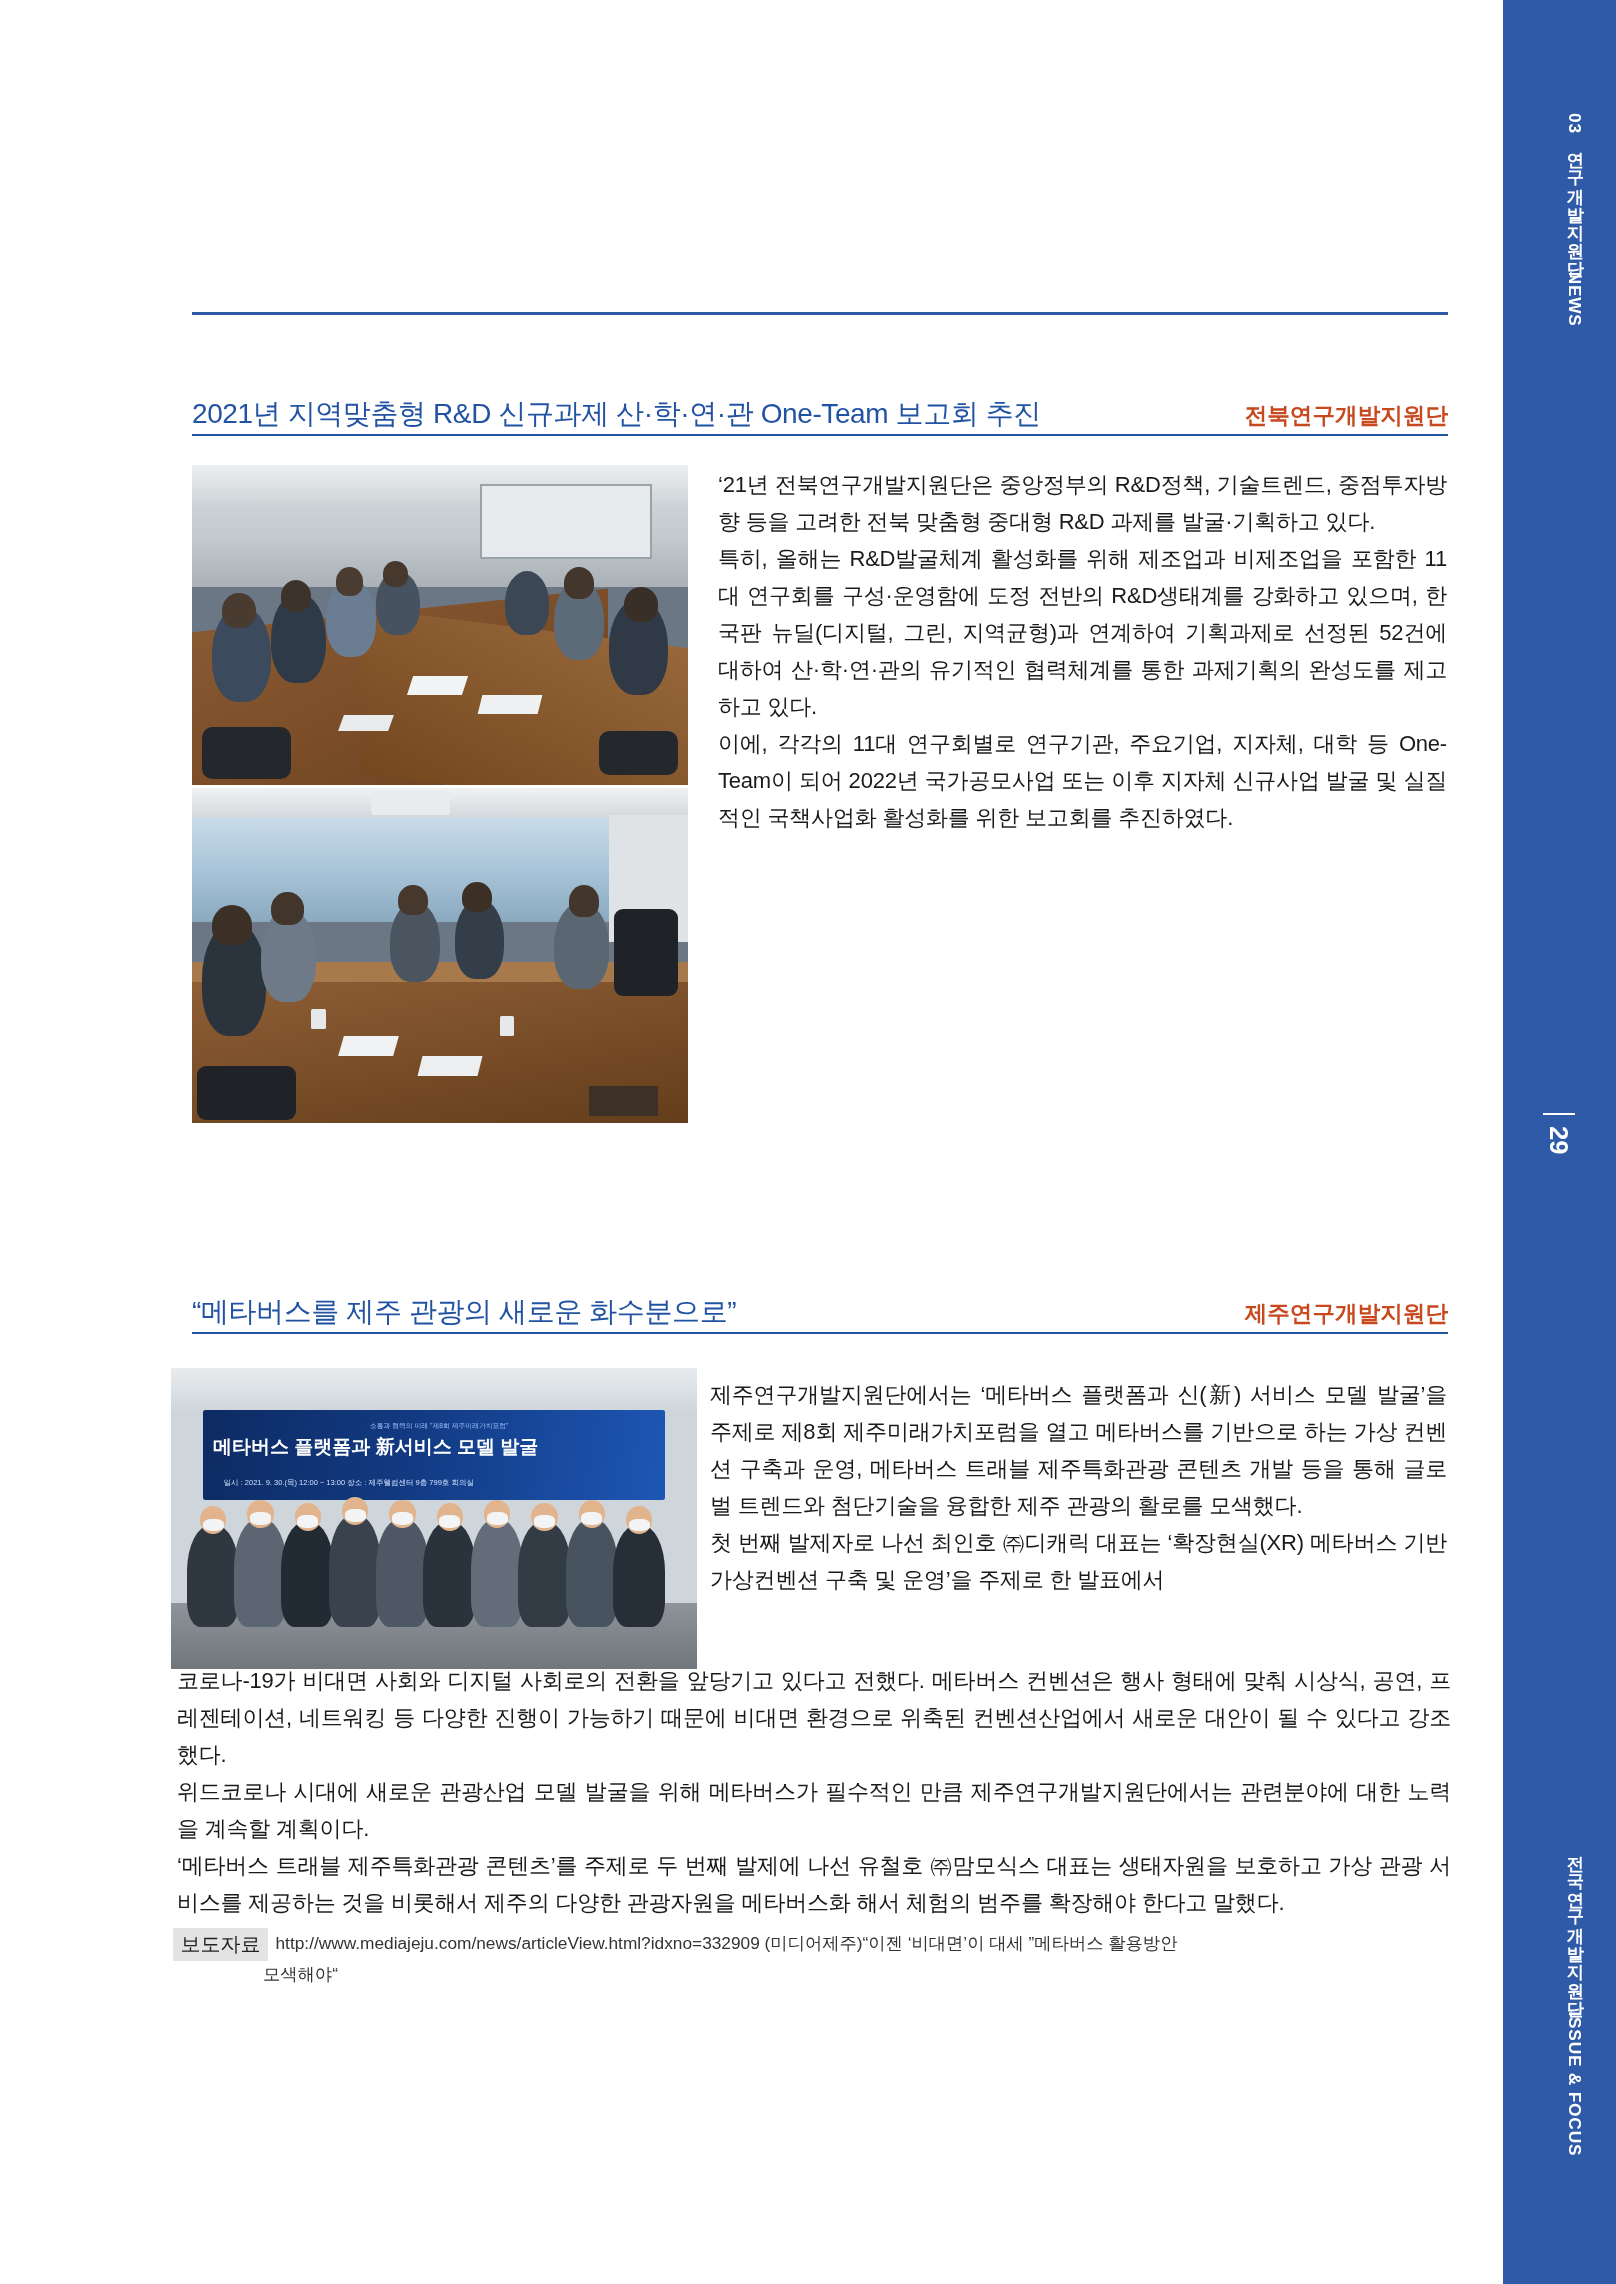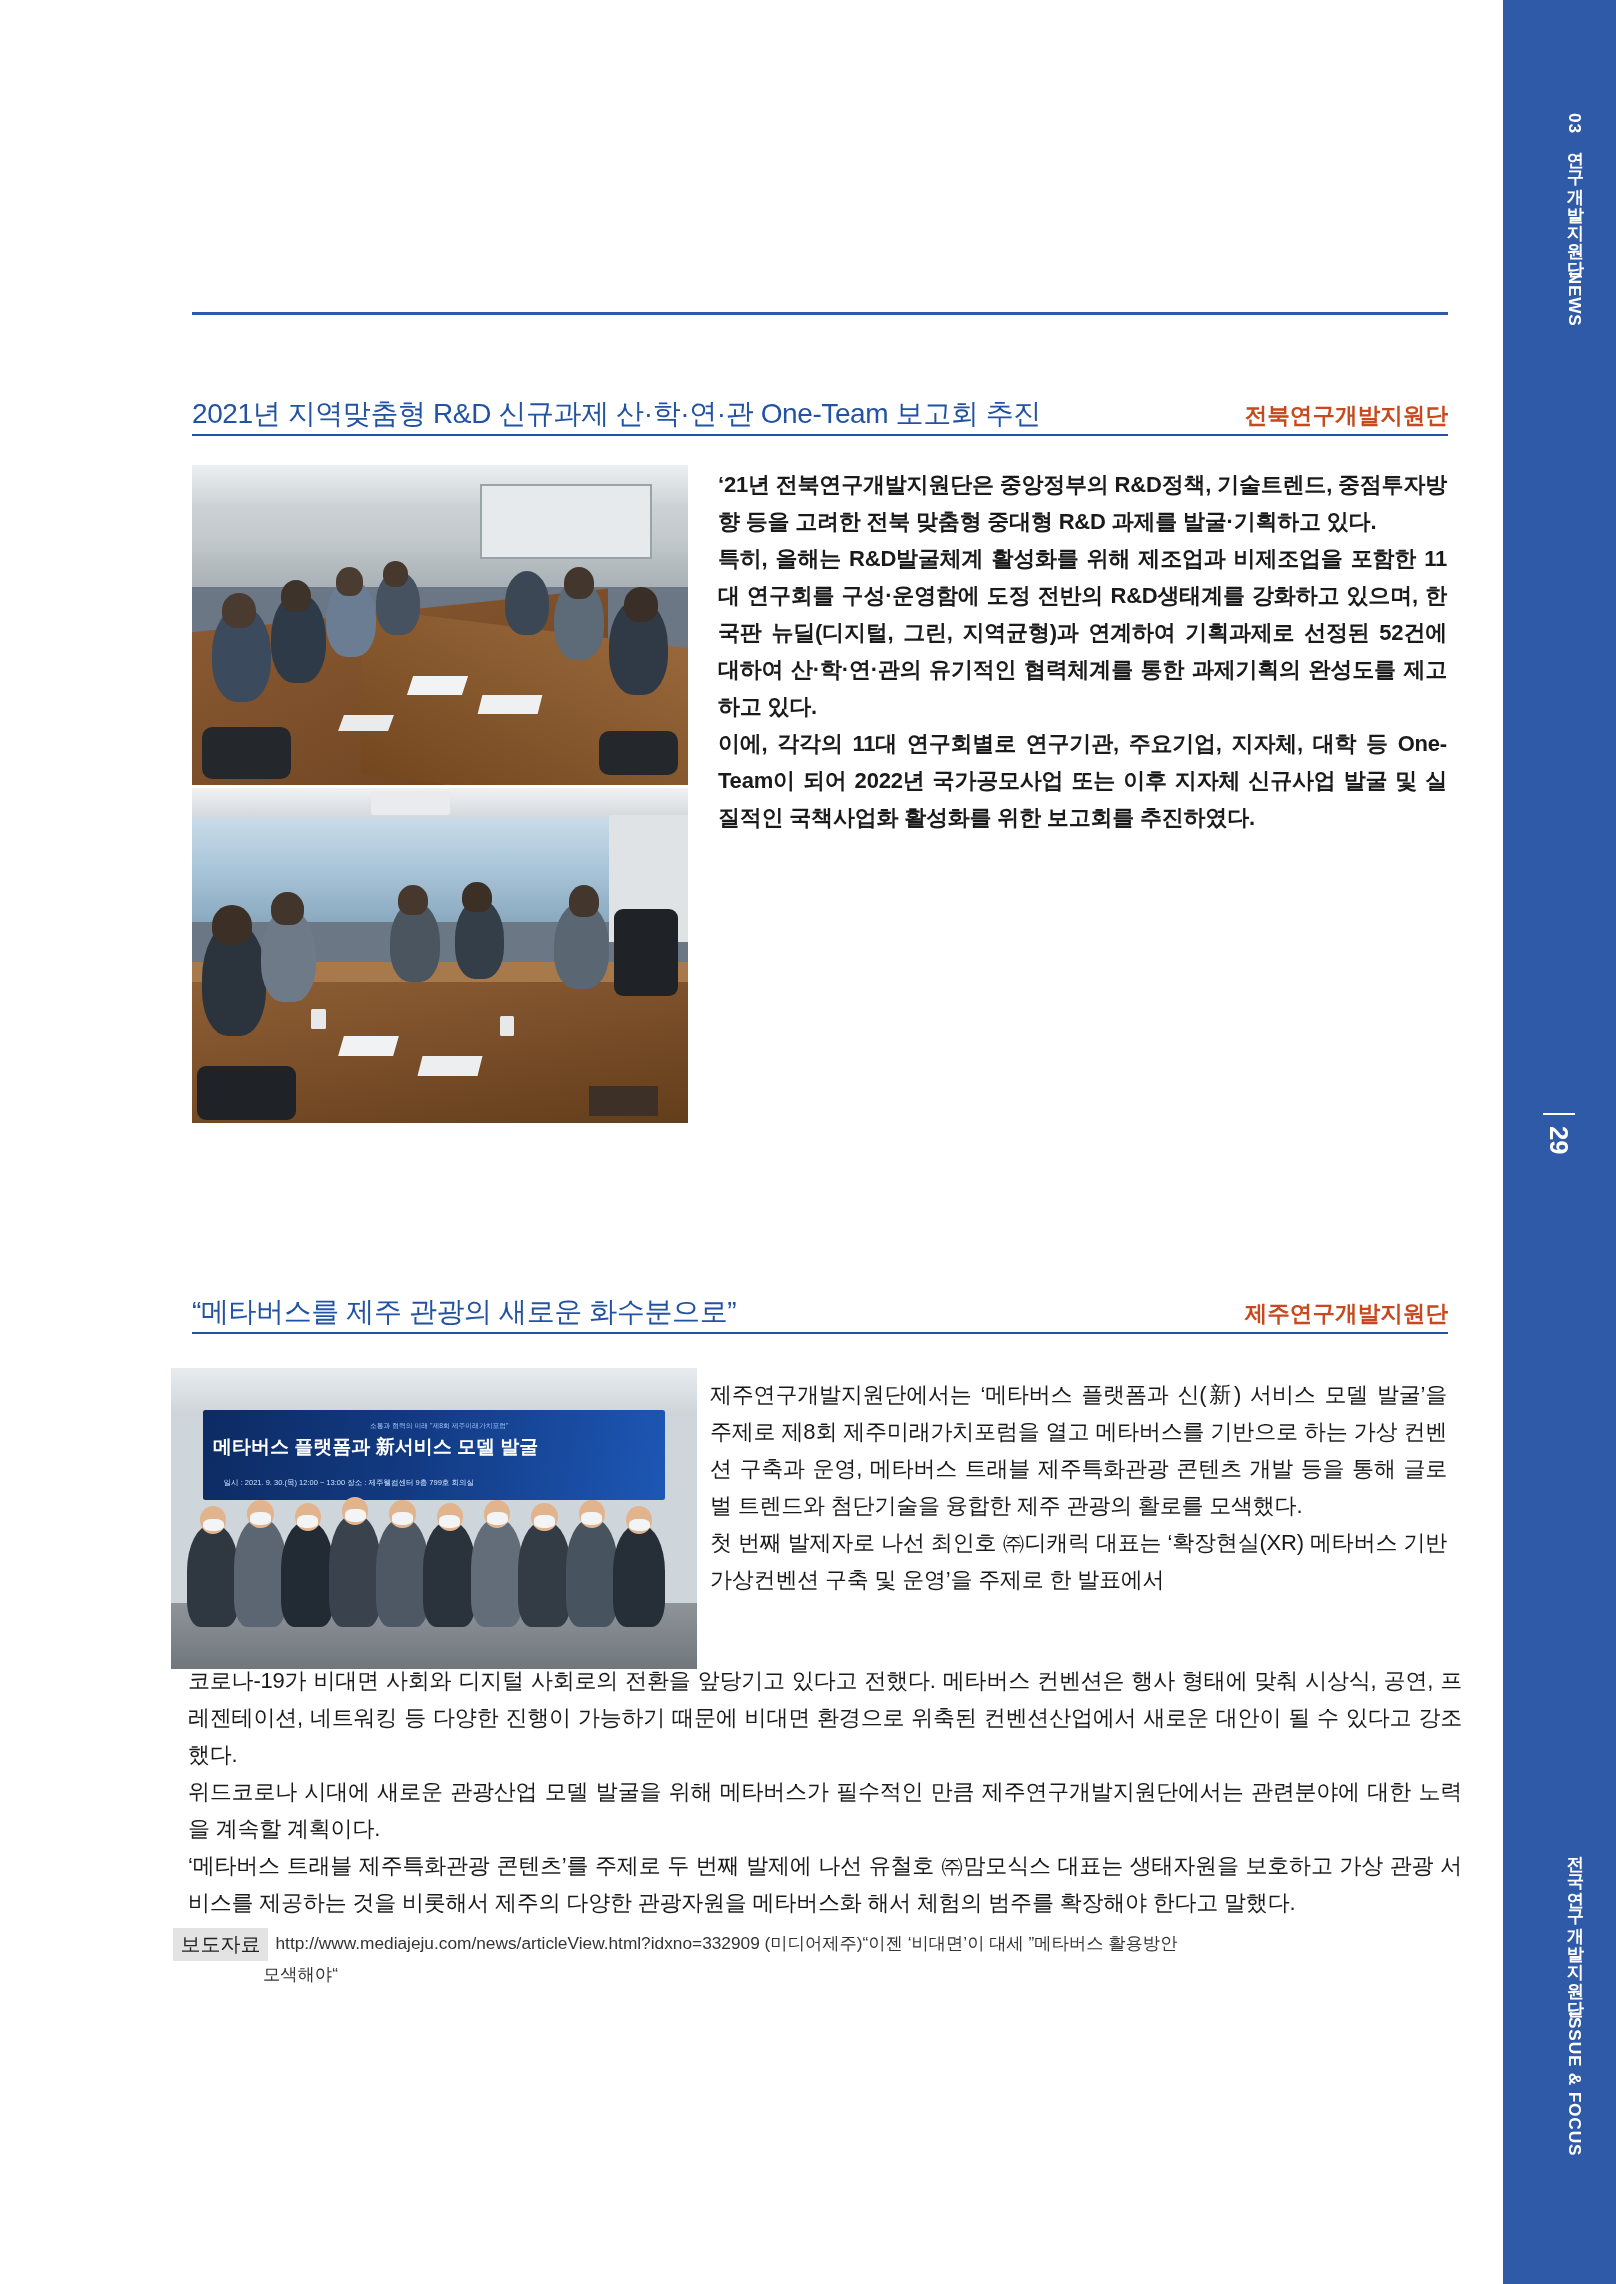--- a/index.html
+++ b/index.html
@@ -184,23 +184,23 @@
 
   
   .body-text {
     position: absolute;
     font-size: 22px;
     line-height: 37px;
     color: #1a1a1a;
     text-align: justify;
     letter-spacing: -0.2px;
   }
-  #text1 { left: 718px; top: 466px; width: 729px; font-weight: bold; }
+  #text1 { left: 718px; top: 466px; width: 729px; }
   #text2 { left: 710px; top: 1376px; width: 737px; }
-  #text3 { left: 188px; top: 1662px; width: 1274px; }
+  #text3 { left: 177px; top: 1662px; width: 1274px; }
 
   .body-text p { margin: 0; }
 
   
   .source {
     position: absolute;
     left: 173px;
     top: 1928px;
     width: 1278px;
     font-size: 17.3px;

